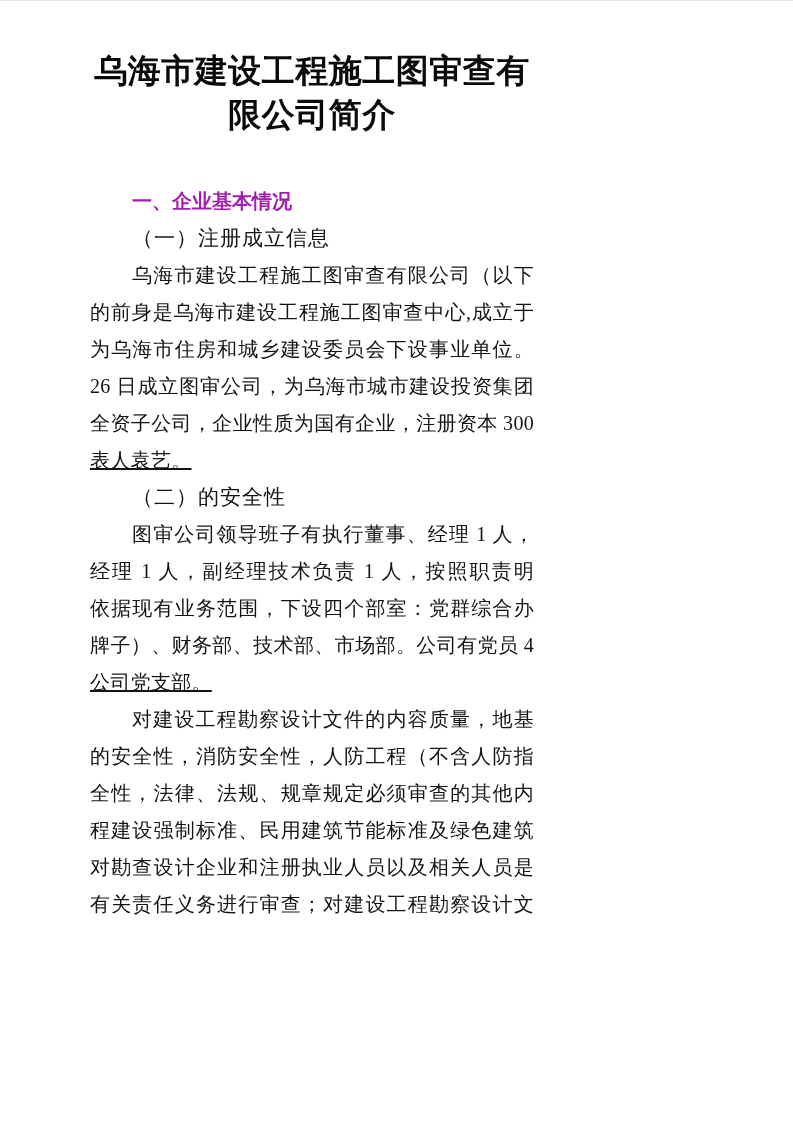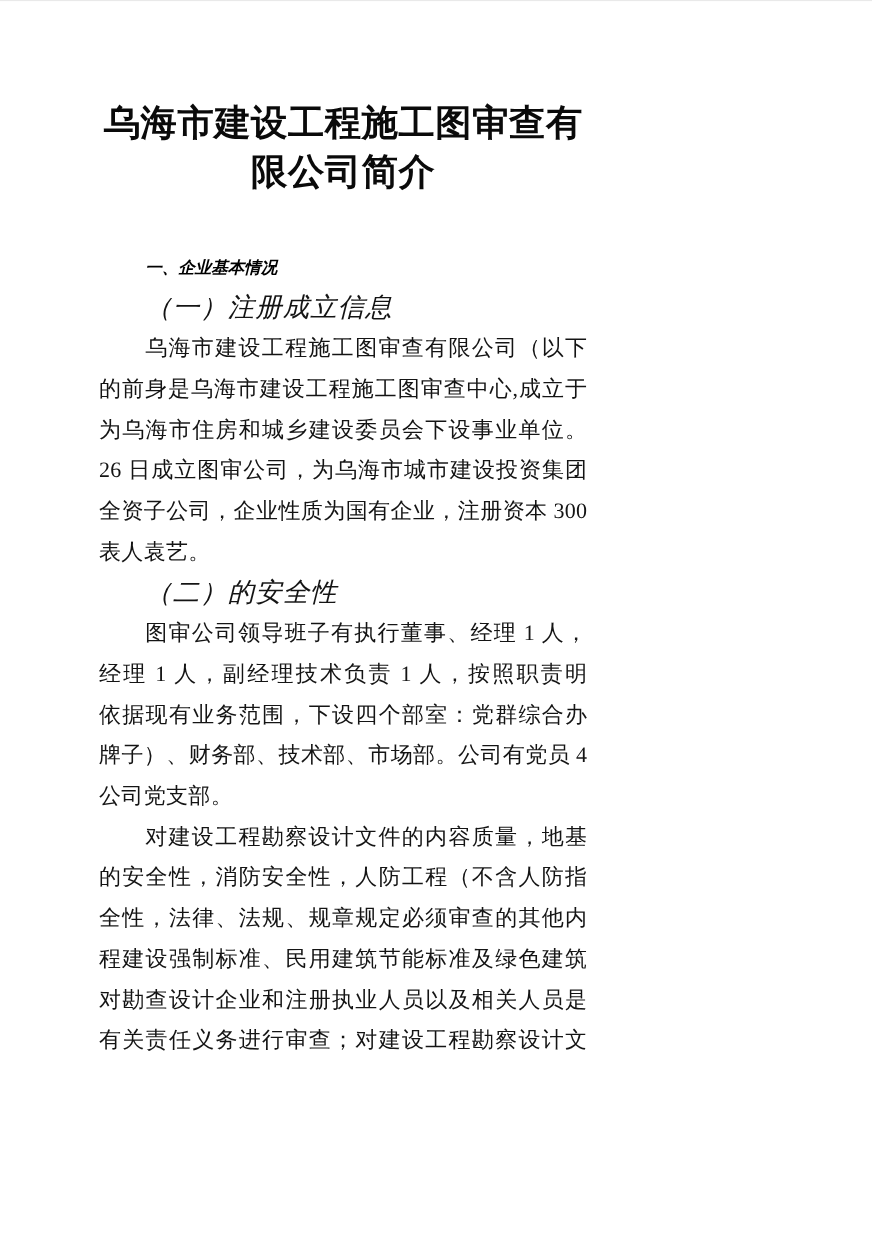--- a/index.html
+++ b/index.html
@@ -13,21 +13,21 @@
     overflow: hidden;
     border-top: 1px solid #e9e9e9;
     box-sizing: border-box;
     font-family: "Liberation Serif", serif;
     color: #141414;
   }
   .page {
     box-sizing: border-box;
     width: 626px;
     height: 1122px;
-    padding: 90px 92px 0 90px;
+    padding: 48px 92px 0 90px;
   }
   .doc-title {
     margin: 0;
     font-family: "Liberation Serif", serif;
     font-weight: bold;
     font-size: 33px;
     line-height: 44px;
     text-align: center;
     letter-spacing: 0.5px;
     color: #0a0a0a;
@@ -37,42 +37,41 @@
     font-size: 20px;
   }
   .doc-body > div {
     height: 37px;
     line-height: 37px;
     overflow: hidden;
   }
   .h1 {
     font-family: "Liberation Sans", sans-serif;
     font-weight: bold;
-    font-size: 15px;
+    font-size: 20px;
     text-indent: 42px;
-    color: #000000;
-    font-style: italic;
+    color: #a21caf;
   }
   .h2 {
     font-family: "Liberation Serif", serif;
-    font-style: italic;          
-    font-size: 24px;
+    font-size: 21px;
     text-indent: 42px;
     letter-spacing: 1px;
   }
   .line {
     text-align: justify;
     text-align-last: justify;
     letter-spacing: 0.3px;
   }
   .line.first {
     text-indent: 42px;           
   }
   .line.last {
     text-align-last: left;       
+    text-decoration: underline;
   }
 </style>
 </head>
 <body>
 
 <div class="page">
   <h1 class="doc-title">乌海市建设工程施工图审查有限公司简介</h1>
   <div class="doc-body">
       <div class="h1">一、企业基本情况</div>
       <div class="h2">（一）注册成立信息</div>

